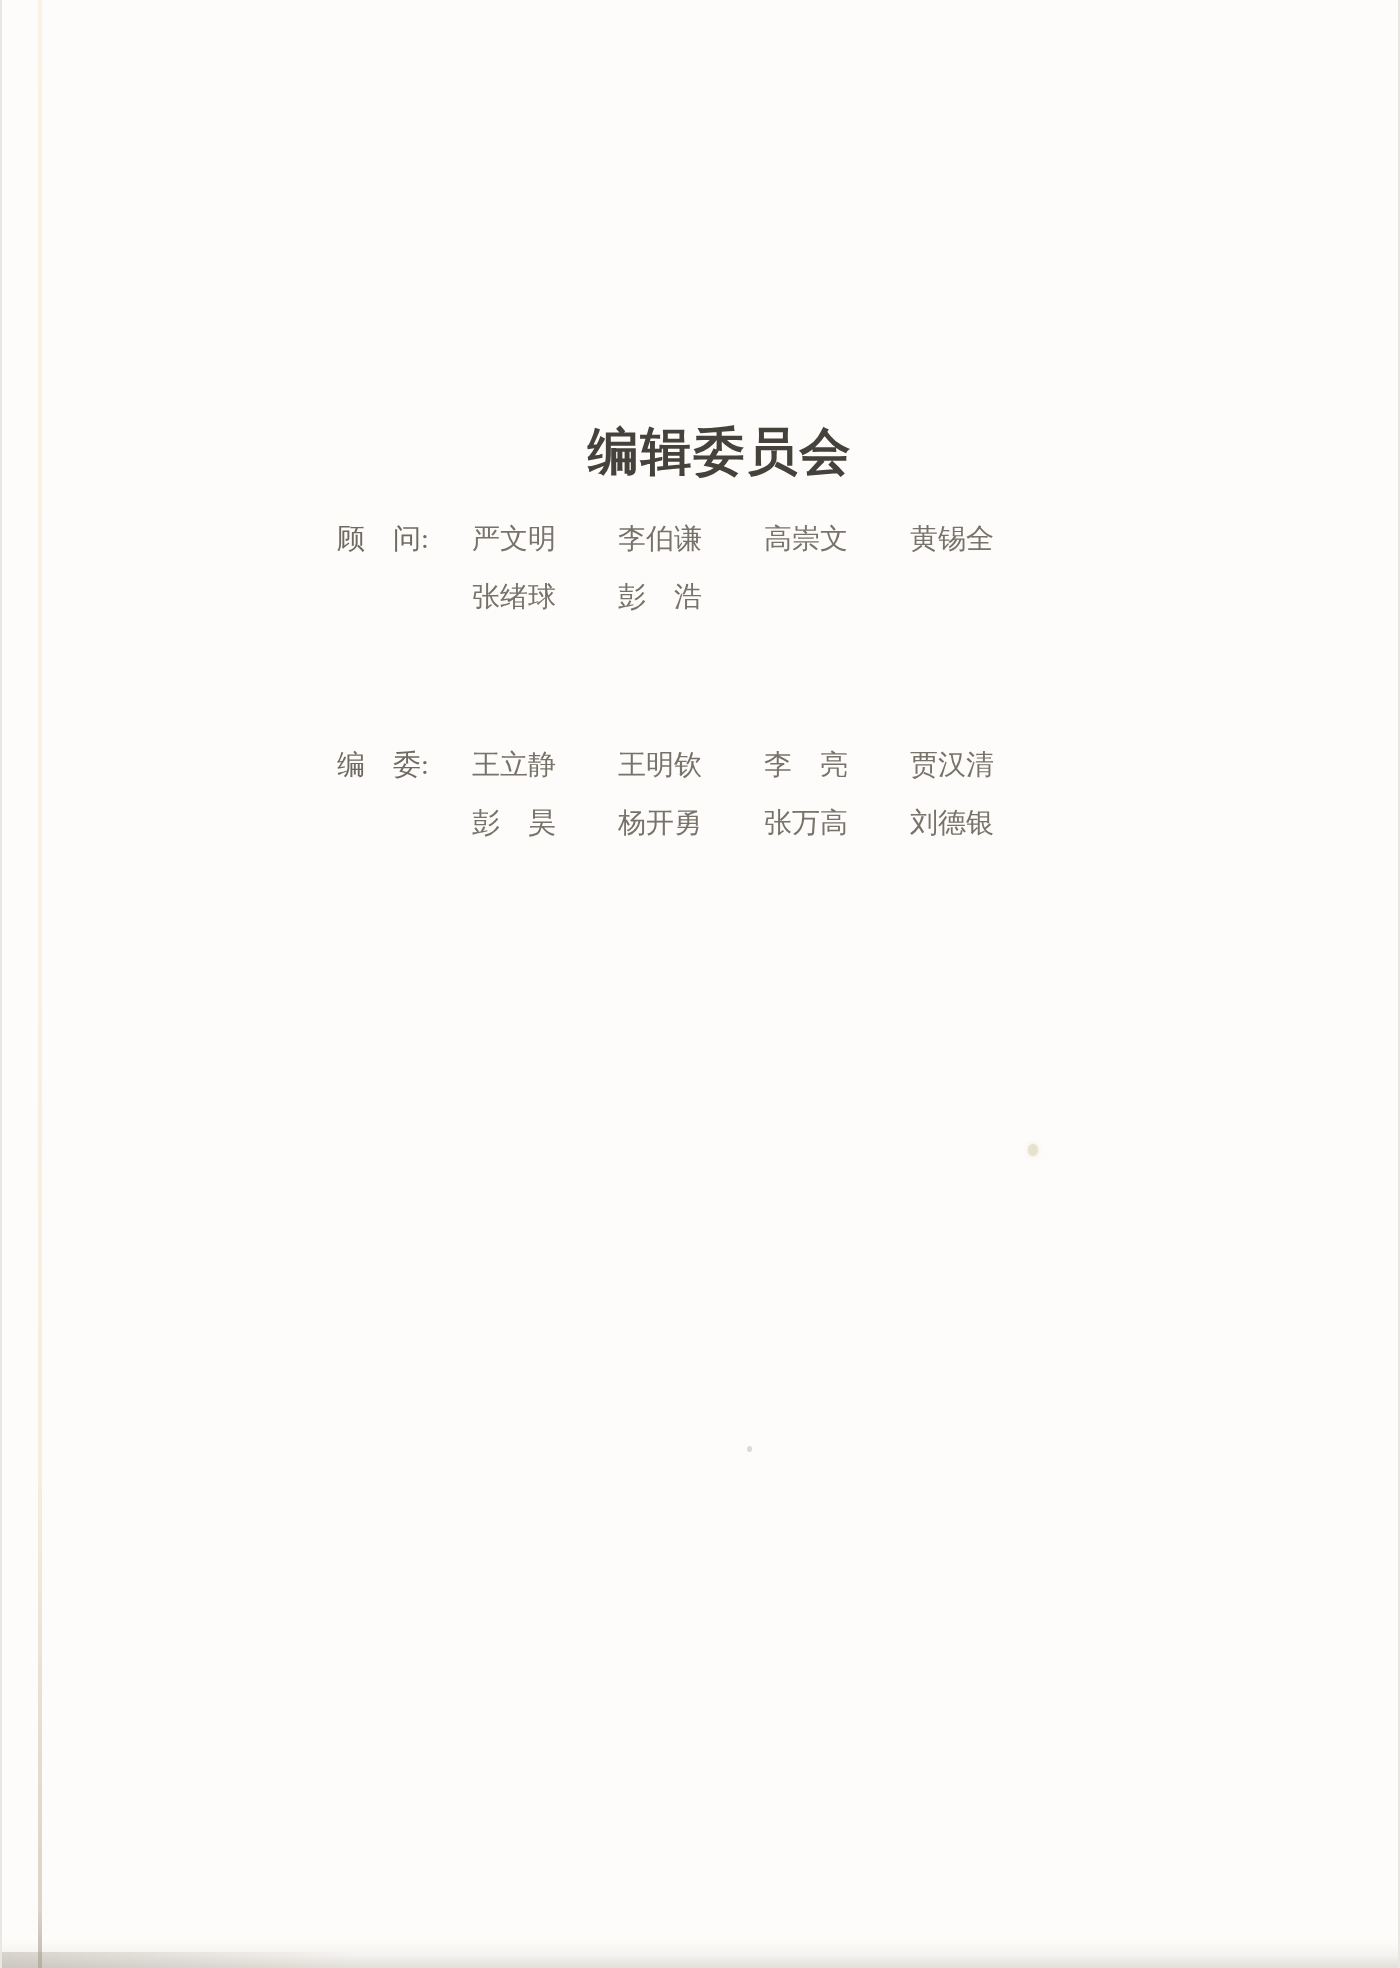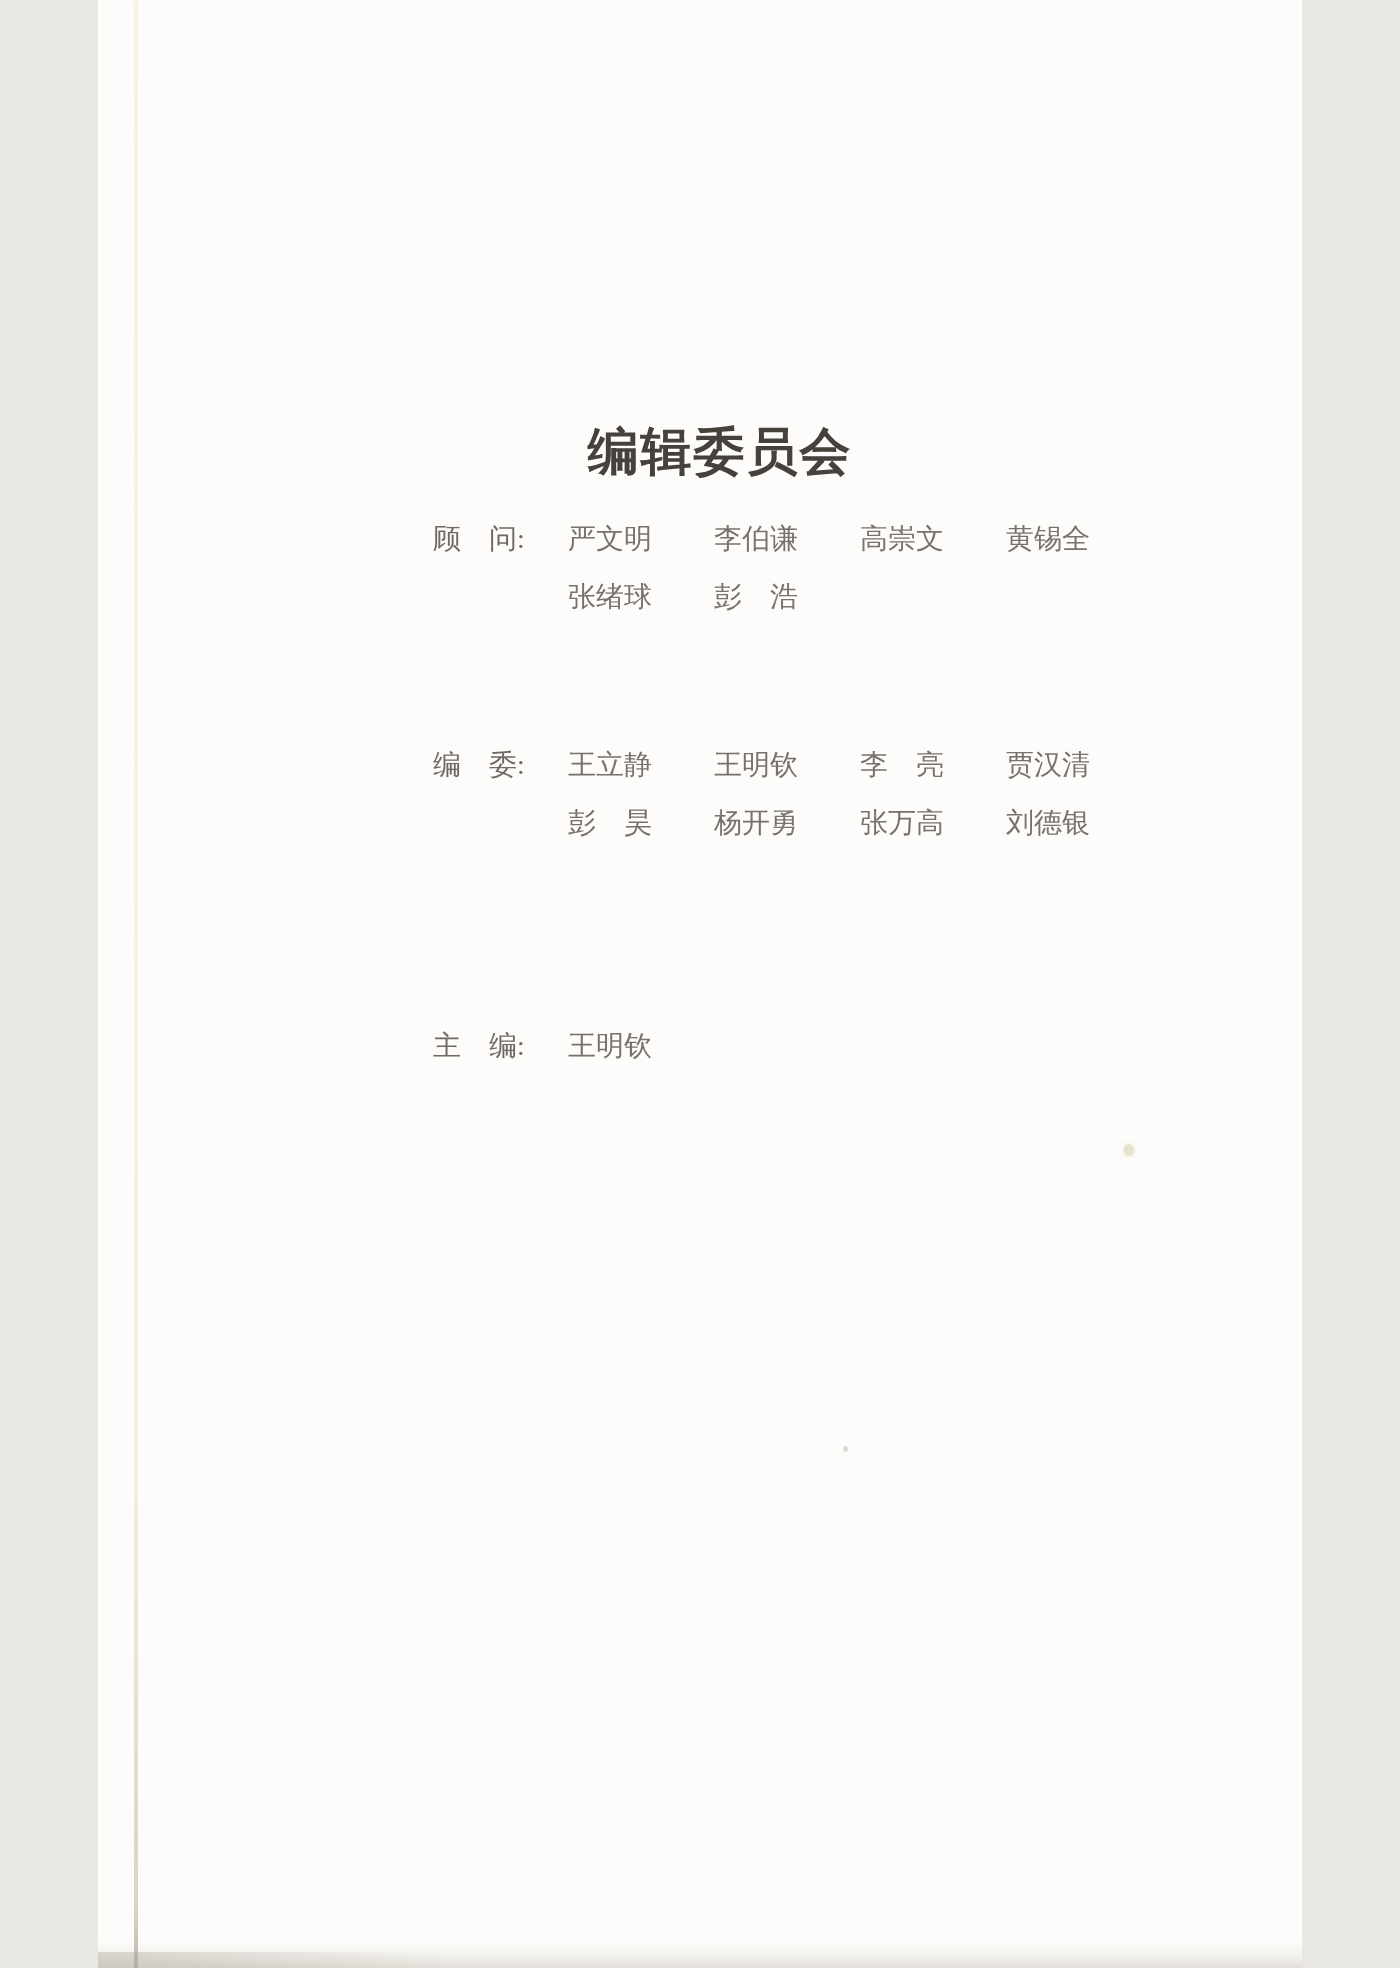--- a/index.html
+++ b/index.html
@@ -2,21 +2,21 @@
 <html><head>
 <meta charset="utf-8">
 <style>
   html, body {
     margin: 0;
     padding: 0;
     background: #e9e7e2;
   }
   .page {
     position: relative;
-    width: 1204px;
+    width: 1396px;
     height: 1968px;
     margin: 0 auto;
     background: #fdfcfa;
     overflow: hidden;
     font-family: "Liberation Serif", "DejaVu Serif", serif;
   }
   
   .crease {
     position: absolute;
     left: 36px;
@@ -139,25 +139,20 @@
 
   <div class="section section-editorial-board">
     <div class="row">
       <span class="role-label">编　委:</span><span class="member">王立静</span><span class="member">王明钦</span><span class="member">李　亮</span><span class="member">贾汉清</span>
     </div>
     <div class="row indent">
       <span class="member">彭　昊</span><span class="member">杨开勇</span><span class="member">张万高</span><span class="member">刘德银</span>
     </div>
   </div>
 
-  <div class="section section-chief-editor">
-    <div class="row">
-      <span class="role-label">主　编:</span><span class="member">王明钦</span>
-    </div>
-  </div>
 
 
   <div class="speck speck-1"></div>
   <div class="speck speck-2"></div>
 
   <div class="bottom-shadow"></div>
   <div class="bottom-left-corner"></div>
 
 </div>
 

